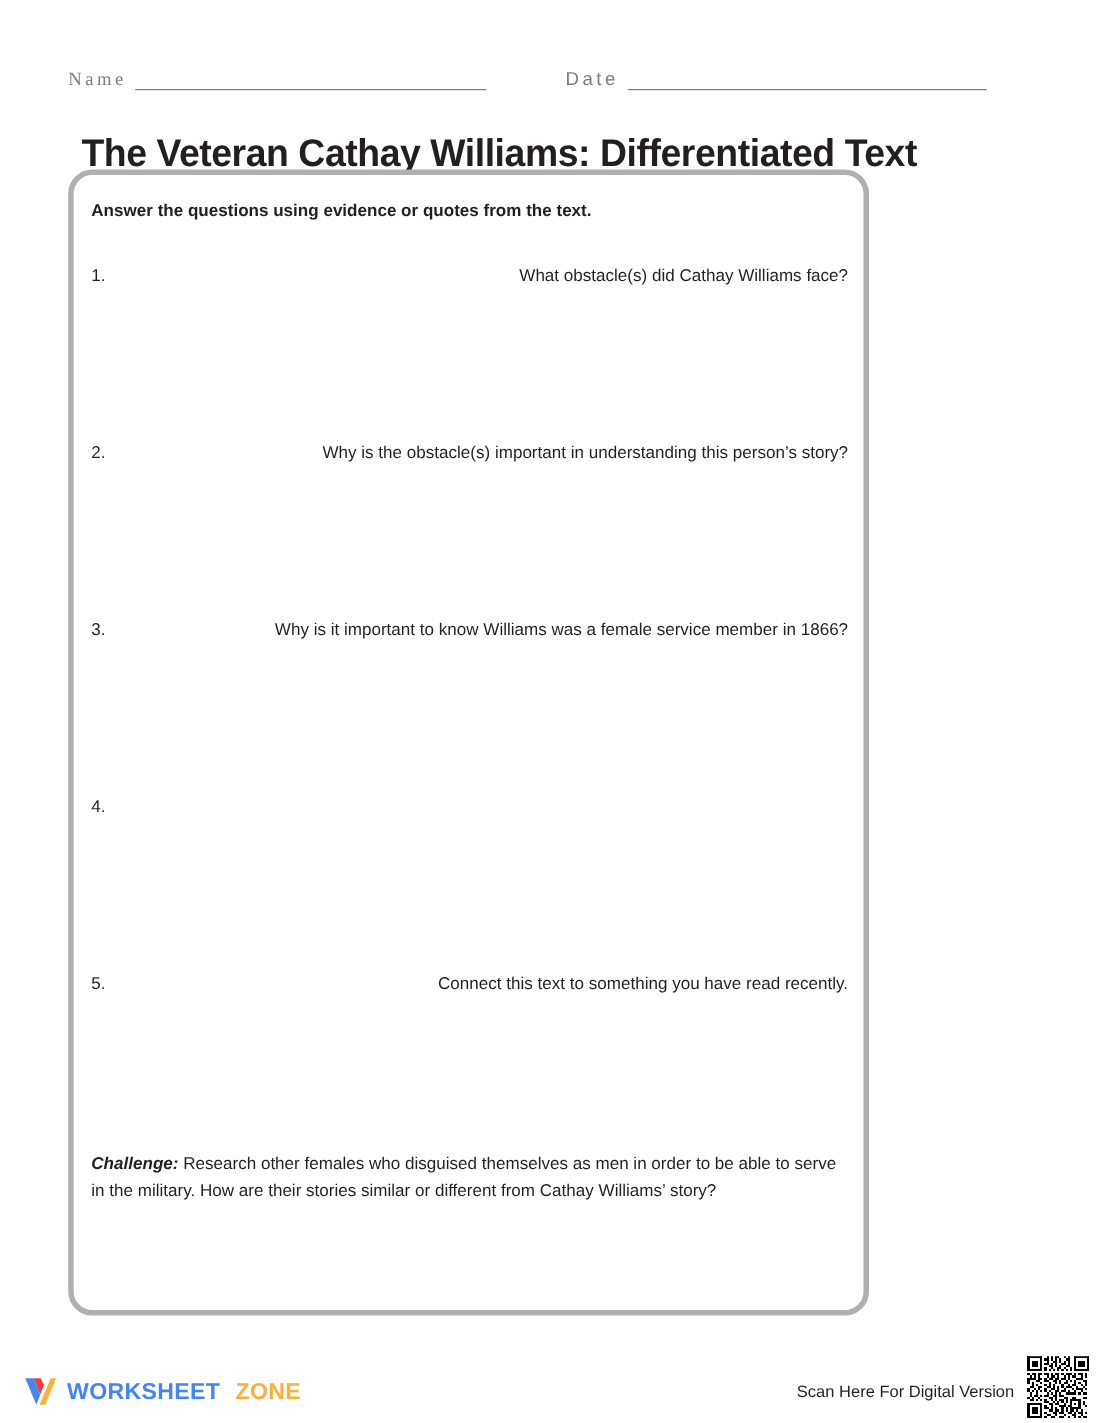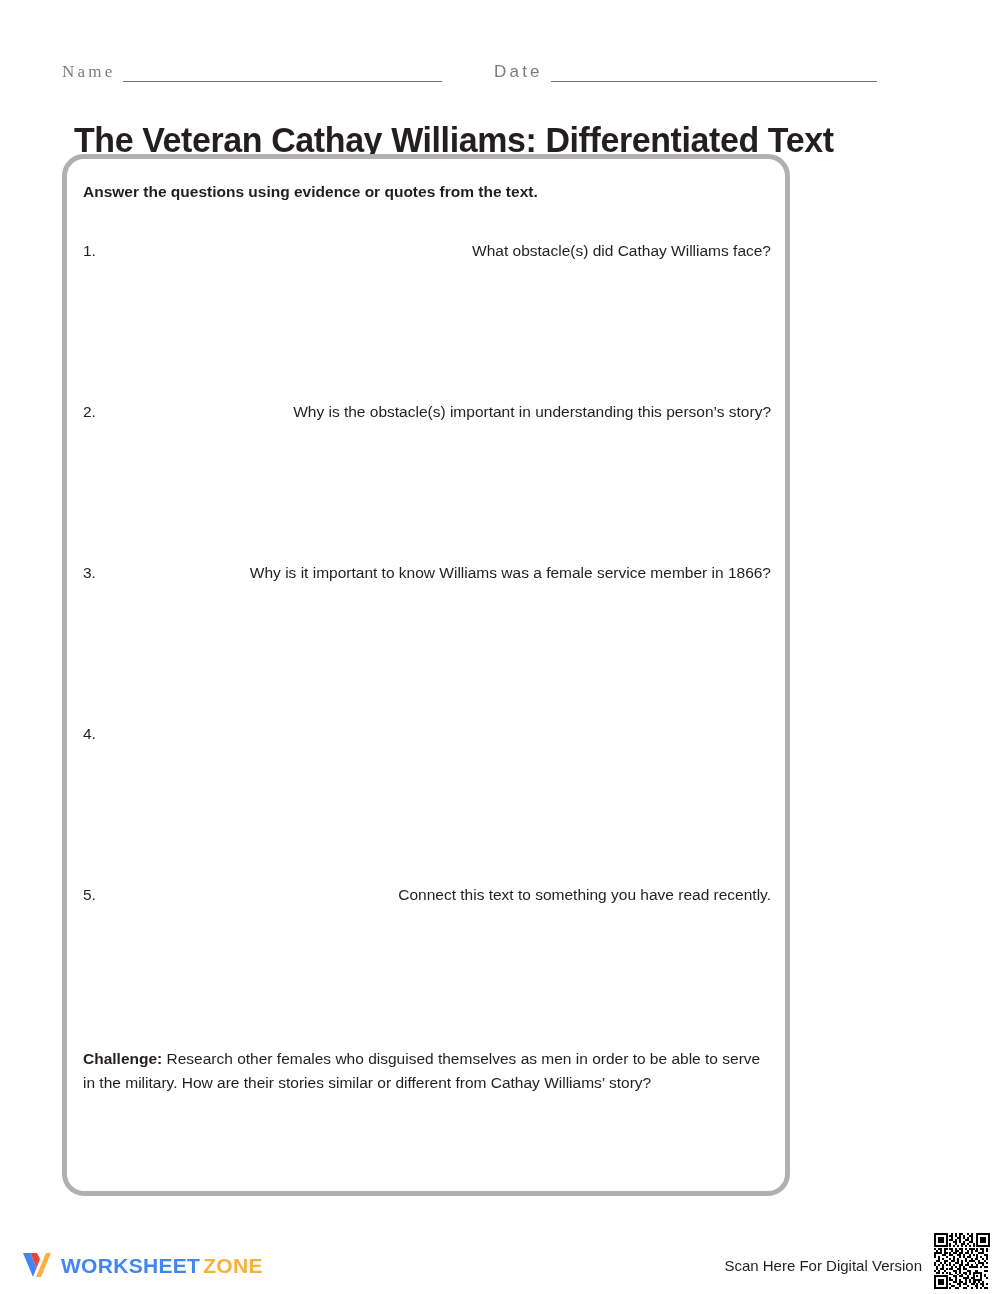--- a/index.html
+++ b/index.html
@@ -24,21 +24,21 @@
     width: 855px;
     height: 30px;
     display: flex;
     align-items: flex-end;
   }
   .nd-group {
     display: flex;
     align-items: flex-end;
   }
   .nd-group.name-group { width: 380px; font-family: Liberation Serif, serif; }
-  .nd-group.date-group { margin-left: 52px; width: 383px; }
+  .nd-group.date-group { margin-left: 72px; width: 383px; }
   .nd-label {
     font-size: 17px;
     letter-spacing: 3.2px;
     color: #7c7c7c;
     font-weight: 400;
     line-height: 1;
     padding-bottom: 2px;
     white-space: nowrap;
   }
   .nd-rule {
@@ -113,21 +113,21 @@
   }
   .q-text { flex: 1 1 auto; text-align: right; }
 
   .challenge {
     font-size: 15.5px;
     color: #231f20;
     line-height: 1.55;
     margin-top: 1px;
     max-width: 845px;
   }
-  .challenge b { font-weight: 700; }
+  .challenge b { font-weight: 700; font-style: italic; }
 
   
   .footer {
     position: absolute;
     left: 0;
     top: 1228px;
     width: 1000px;
     height: 66px;
   }
   .logo {
@@ -144,21 +144,21 @@
     flex: 0 0 34px;
   }
   .logo-text {
     font-size: 21px;
     font-weight: 700;
     letter-spacing: 0.3px;
     line-height: 1;
     white-space: nowrap;
   }
   .logo-text .lt-a { color: #4285f4; }
-  .logo-text .lt-b { color: #fbb03b; margin-left: 3px; }
+  .logo-text .lt-b { color: #fbb03b; margin-left: 14px; }
 
   .scan-text {
     position: absolute;
     right: 78px;
     top: 30px;
     font-size: 15px;
     color: #231f20;
     line-height: 1;
     white-space: nowrap;
   }

